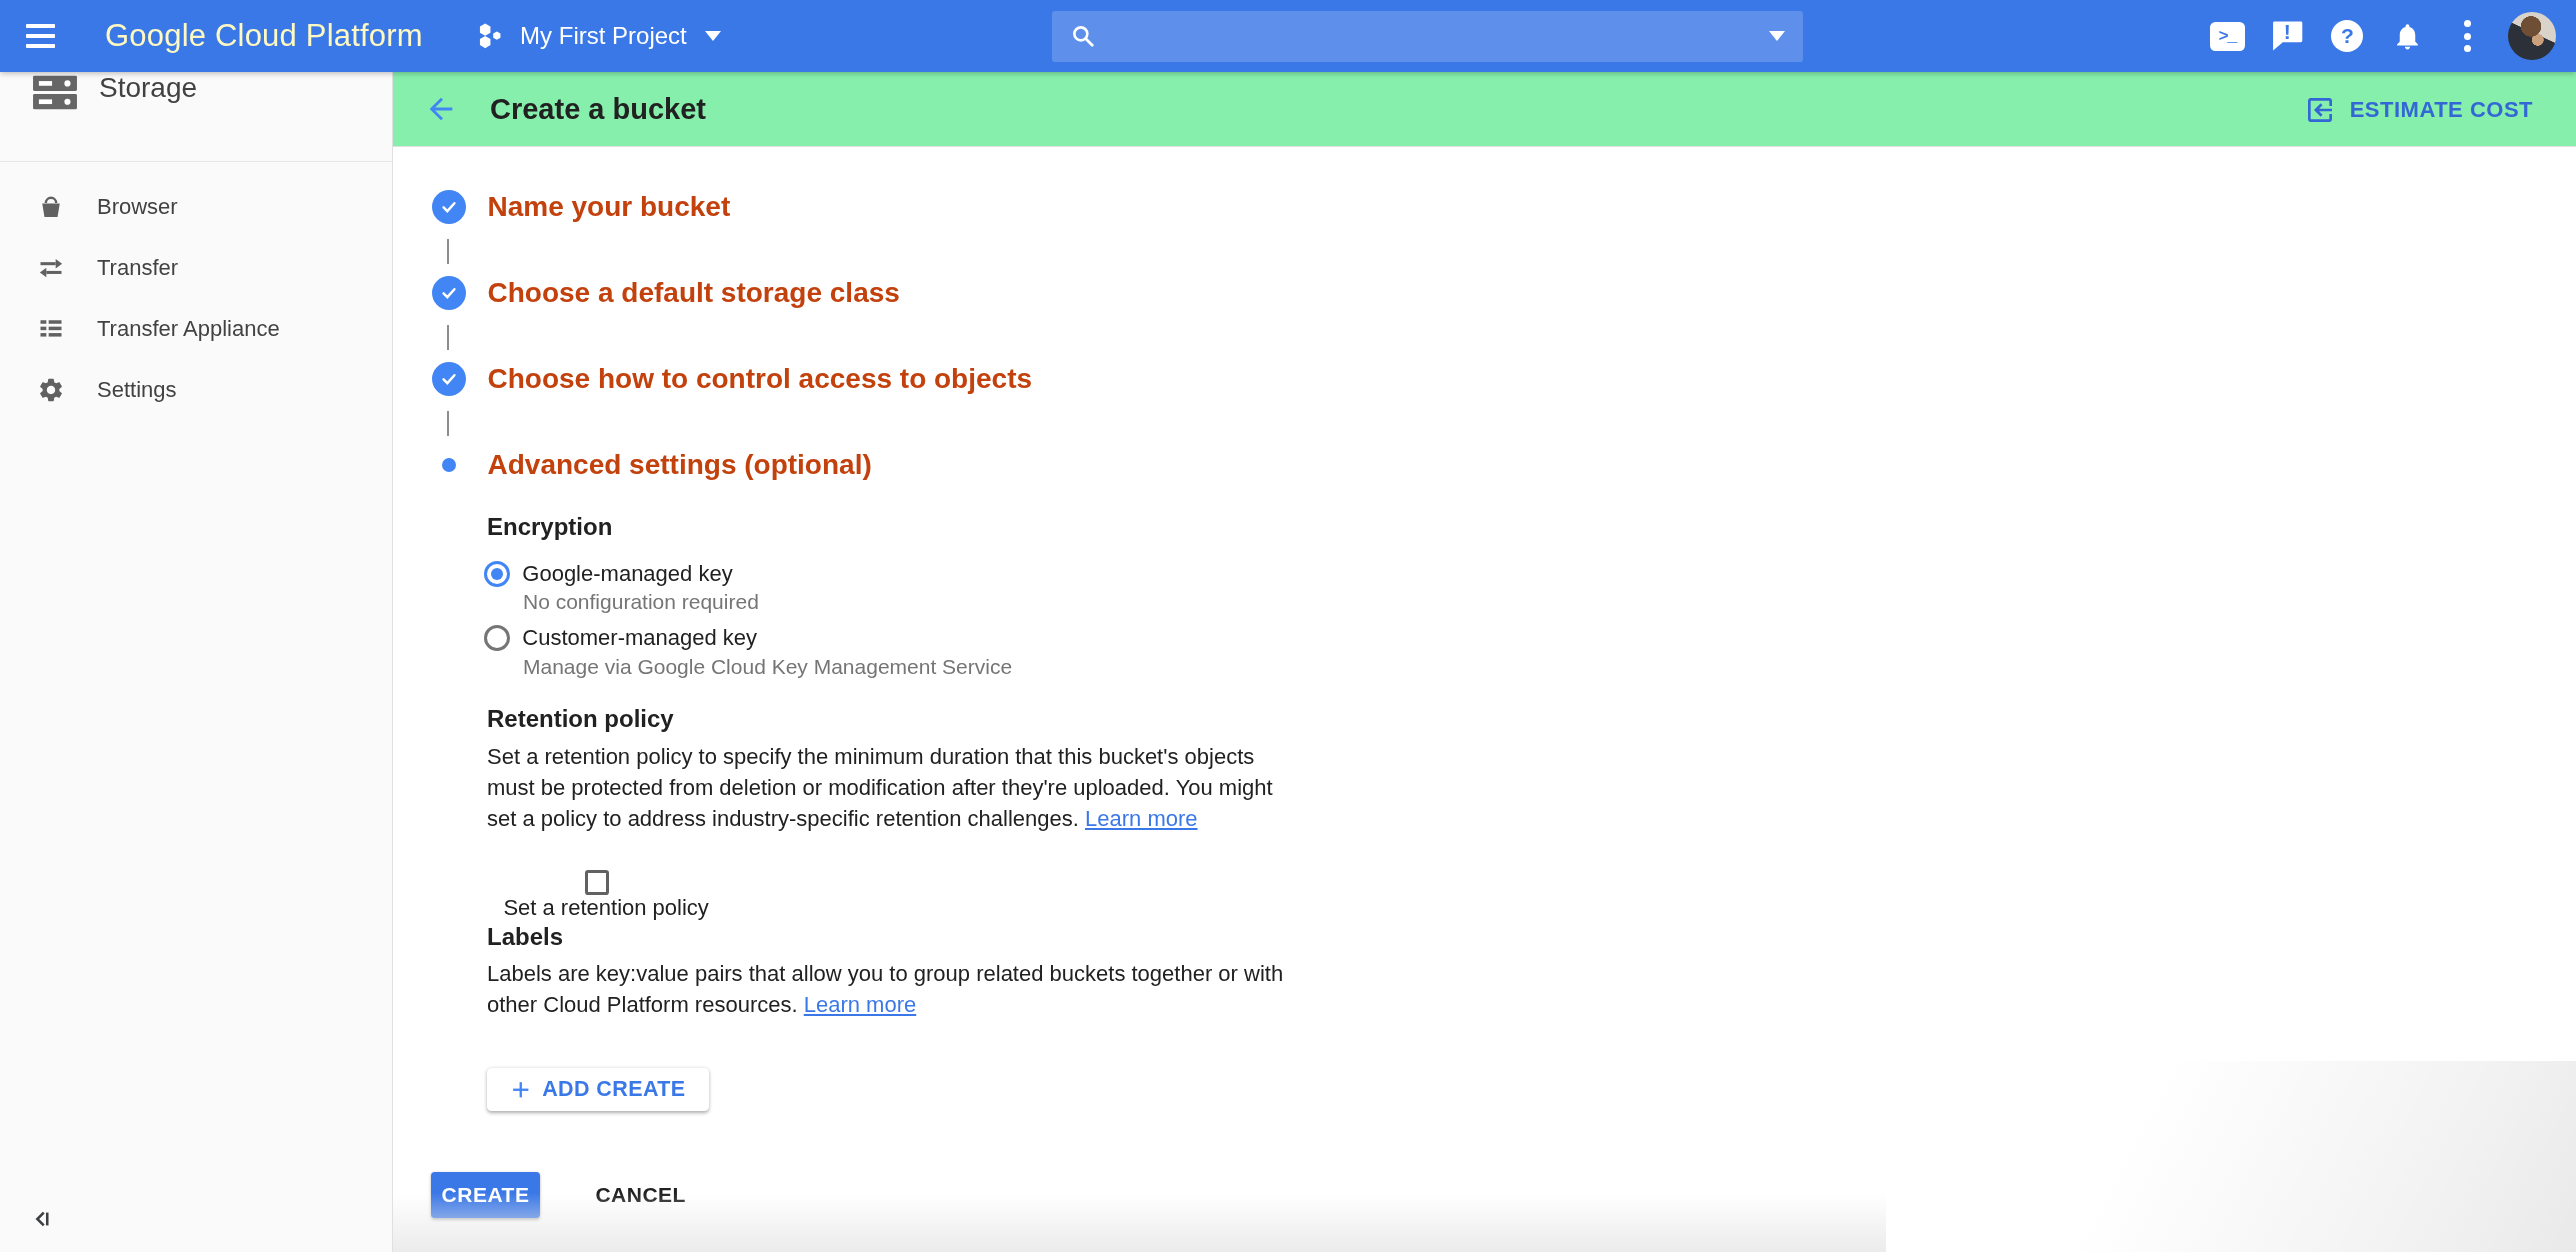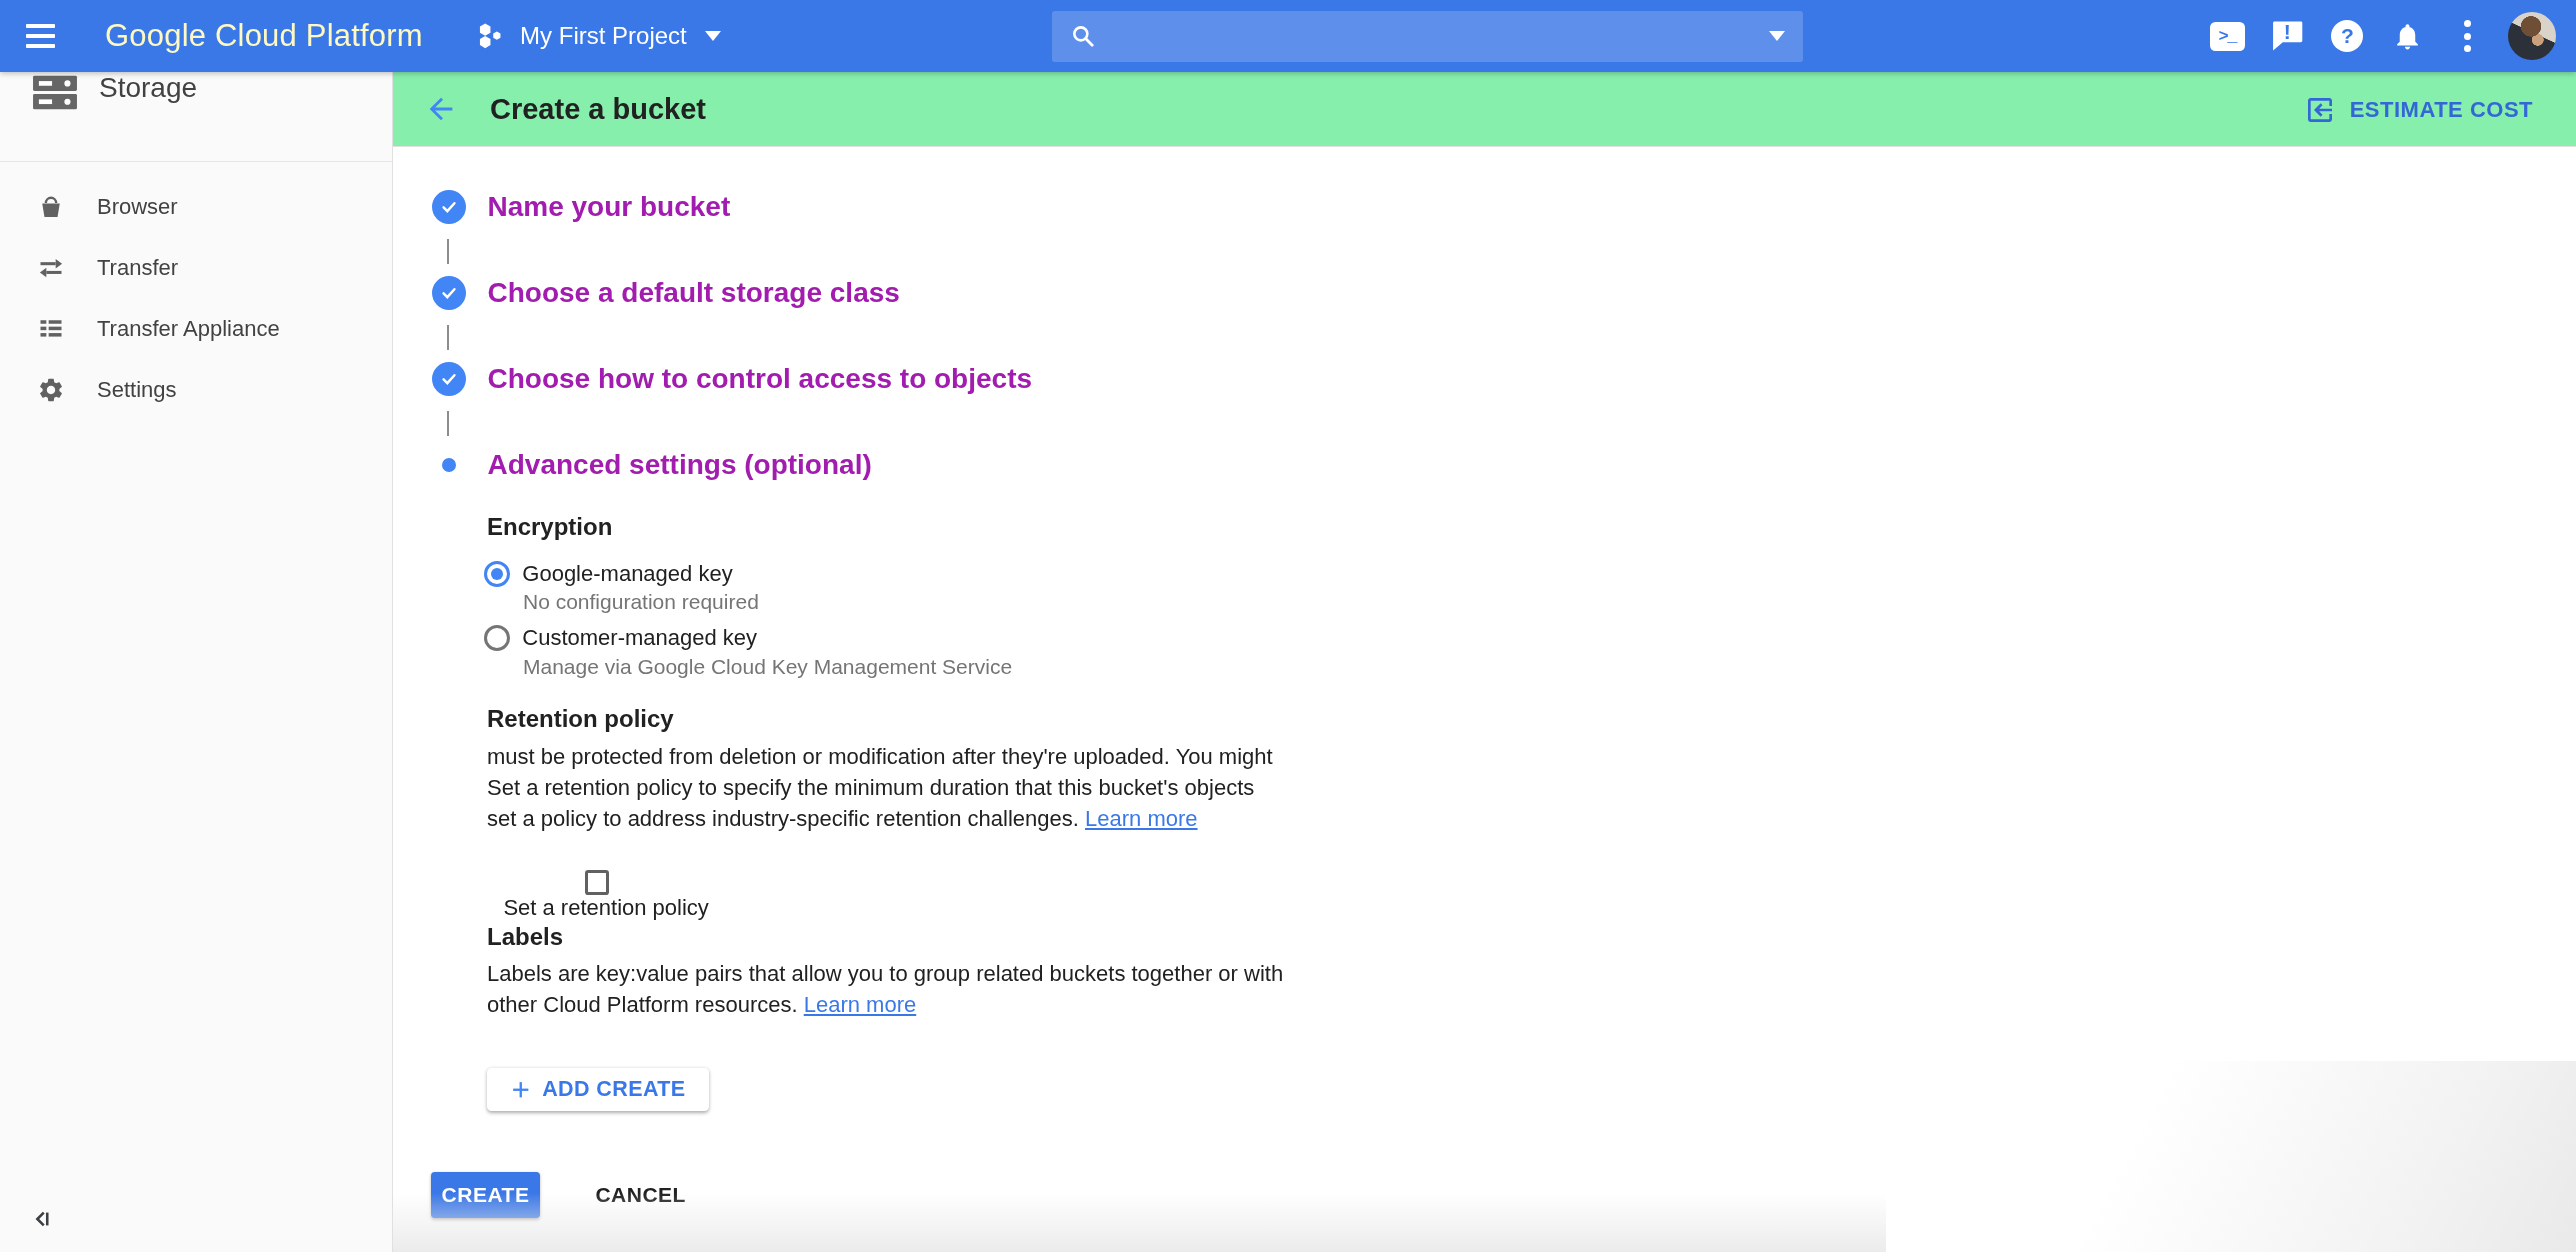--- a/index.html
+++ b/index.html
@@ -62,21 +62,21 @@
   .page-title { font-size:29px; color:#212121; margin-left:31px; }
   .estimate { position:absolute; right:43px; top:0; height:75px; display:flex; align-items:center; gap:14px;
               background:none; border:none; cursor:pointer; color:#3367D6; font-size:22px; font-weight:bold; letter-spacing:0.5px; }
 
   .content { position:relative; height:calc(100% - 75px); }
 
   
   .step { position:absolute; left:39px; height:34px; display:flex; align-items:center; cursor:pointer; }
   .badge { width:34px; height:34px; border-radius:50%; background:#4285F4; display:flex; align-items:center; justify-content:center; flex:0 0 auto; }
   .dotbadge { width:14px; height:14px; border-radius:50%; background:#4285F4; margin:0 10px; flex:0 0 auto; }
-  .step-label { font-size:28px; font-weight:bold; color:#a21caf; margin-left:21.5px; white-space:nowrap; }
+  .step-label { font-size:28px; font-weight:bold; color:#c2410c; margin-left:21.5px; white-space:nowrap; }
   .connector { position:absolute; left:54px; width:2.3px; height:25px; background:#8d8d8d; }
 
   .section-title { position:absolute; left:94px; font-size:24px; font-weight:bold; color:#212121; }
   .para { position:absolute; left:94px; font-size:22px; color:#212121; line-height:31px; }
   .para .line { display:block; }
   .para .line-inline { display:inline; }
   a.learn-more { color:#3B78E7; text-decoration:underline; cursor:pointer; }
 
   .radio-row { position:absolute; left:91px; display:flex; align-items:center; cursor:pointer; }
   .radio { width:26px; height:26px; border-radius:50%; flex:0 0 auto; position:relative; }
@@ -303,22 +303,22 @@
         <div class="radio-desc" style="top:443px">No configuration required</div>
 
         <div class="radio-row" style="top:478px">
           <span class="radio unsel"></span>
           <span class="radio-label">Customer-managed key</span>
         </div>
         <div class="radio-desc" style="top:508px">Manage via Google Cloud Key Management Service</div>
 
         <h2 class="section-title" style="top:558px">Retention policy</h2>
         <p class="para" style="top:594px; width:1150px">
+          <span class="line">Set a retention policy to specify the minimum duration that this bucket's objects</span>
           <span class="line">must be protected from deletion or modification after they're uploaded. You might</span>
-          <span class="line">Set a retention policy to specify the minimum duration that this bucket's objects</span>
           <span class="line"><span class="line-inline">set a policy to address industry-specific retention challenges.</span>
             <a class="learn-more">Learn more</a></span>
         </p>
         <div class="check-row" style="top:723px">
           <span class="checkbox"></span>
           <span class="check-label">Set a retention policy</span>
         </div>
 
         <h2 class="section-title" style="top:776px">Labels</h2>
         <p class="para" style="top:811px; width:1150px">

